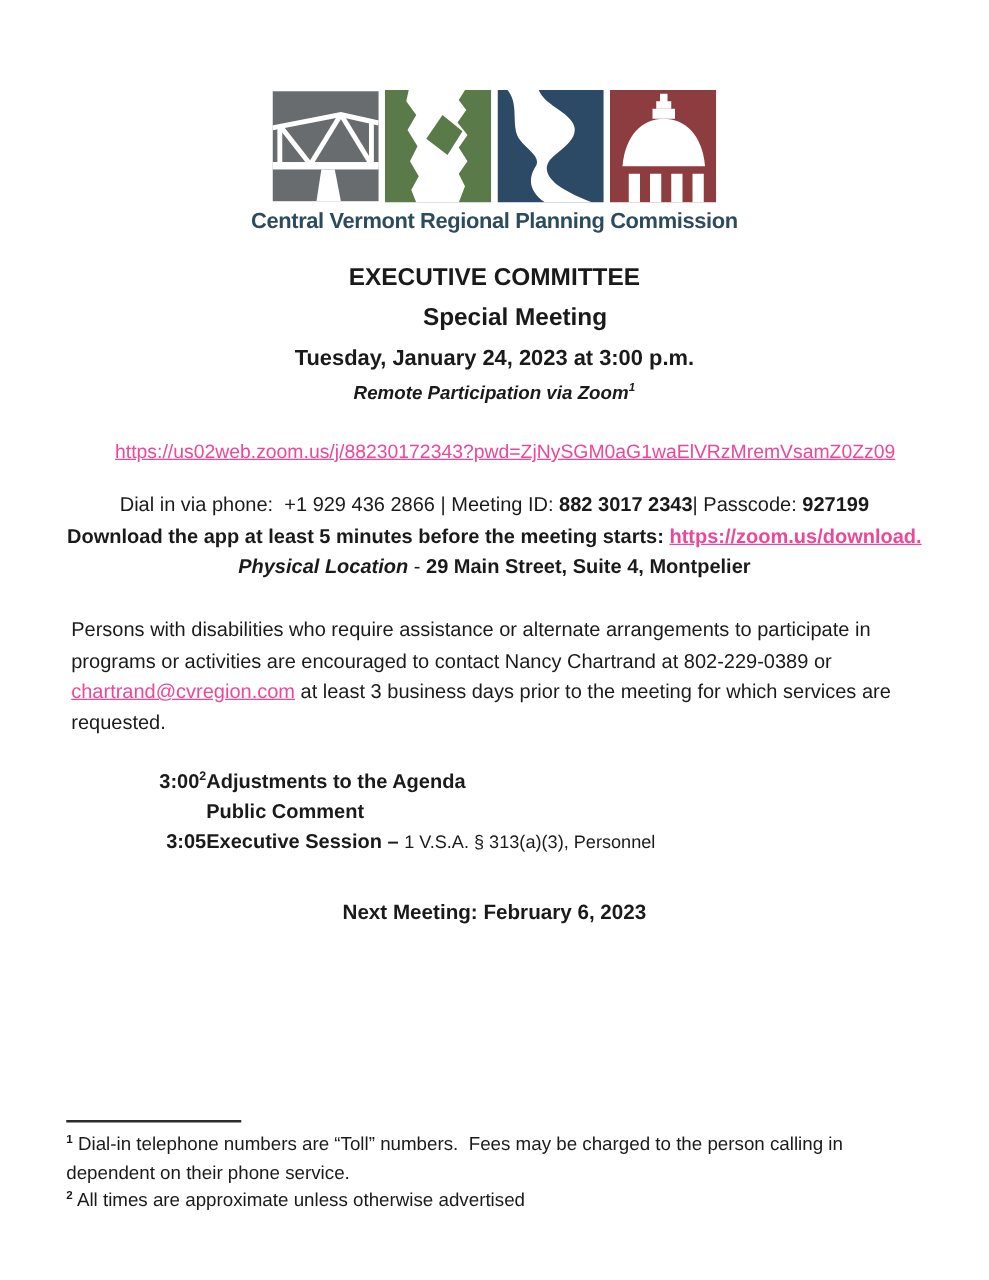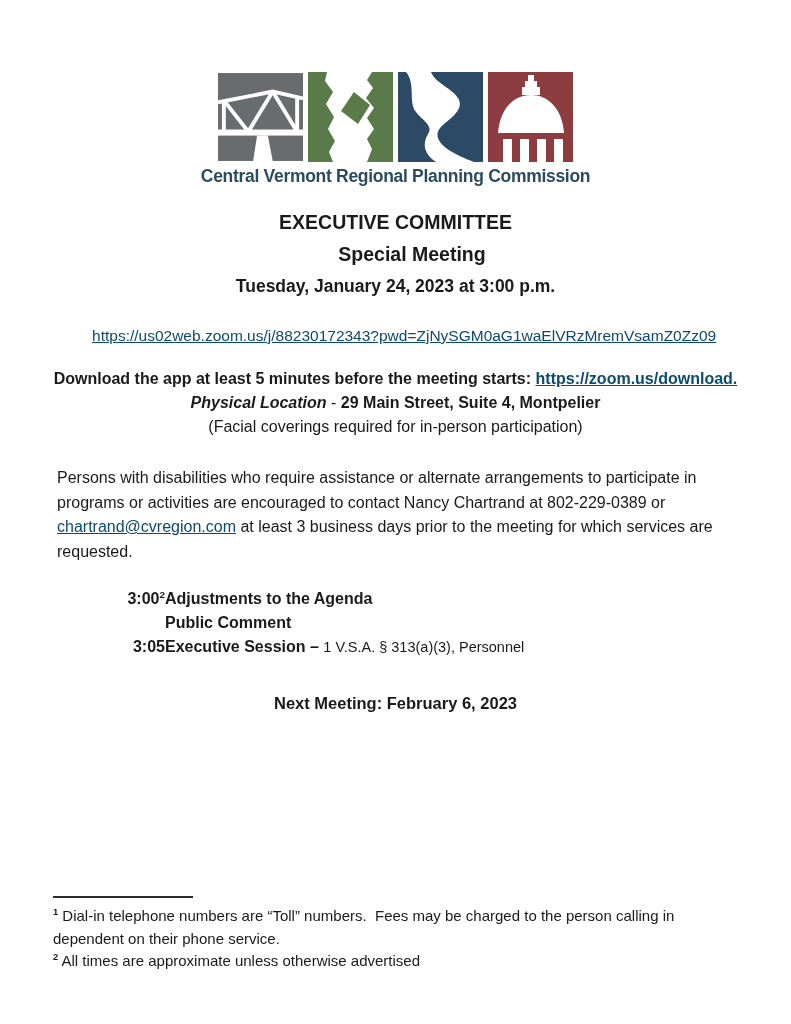--- a/index.html
+++ b/index.html
@@ -29,21 +29,21 @@
   
   .title-block { text-align: center; margin-top: 24px; }
   .h1 { font-size: 19.5px; font-weight: bold; }
   .h2 { font-size: 19.5px; font-weight: bold; margin-top: 9px; padding-left: 33px; }
   .h3 { font-size: 17.5px; font-weight: bold; margin-top: 10px; }
   .h4 { font-size: 15px; font-weight: bold; font-style: italic; margin-top: 9px; }
   sup { font-size: 0.62em; vertical-align: super; line-height: 0; }
   
   .line { text-align: center; white-space: pre-wrap; }
   .link-line { margin-top: 12px; font-size: 15.5px; }
-  a.doc-link { color: #0c4a6e; text-decoration: underline; cursor: pointer; }
+  a.doc-link { color: #ec4899; text-decoration: underline; cursor: pointer; }
   .dial-line { margin-top: 7px; font-size: 16px; }
   .download-line { margin-top: 7px; font-size: 16px; font-weight: bold; }
   .loc-line { margin-top: 6px; font-size: 16px; }
   .loc-label { font-weight: bold; font-style: italic; }
   .loc-addr { font-weight: bold; }
   .note-line { margin-top: 6px; font-size: 16px; }
   
   .para {
     margin: 30px 56px 0 57px;
     font-size: 16px;
@@ -122,31 +122,32 @@
         </svg>
       </div>
     </div>
     <div class="logo-text">Central Vermont Regional Planning Commission</div>
   </div>
 
   <div class="title-block">
     <div class="h1">EXECUTIVE COMMITTEE</div>
     <div class="h2">Special Meeting</div>
     <div class="h3">Tuesday, January 24, 2023 at 3:00 p.m.</div>
+    <div class="h4"><span>Remote Participation via Zoom</span><sup>1</sup></div>
   </div>
 
   <div class="line link-line">
     <a class="doc-link" href="#">https://us02web.zoom.us/j/88230172343?pwd=ZjNySGM0aG1waElVRzMremVsamZ0Zz09</a>
   </div>
 
+  <div class="line dial-line"><span>Dial in via phone:  +1 929 436 2866 | Meeting ID: </span><b>882 3017 2343</b><span>| Passcode: </span><b>927199</b></div>
 
   <div class="line download-line"><span>Download the app at least 5 minutes before the meeting starts: </span><a class="doc-link" href="#">https://zoom.us/download.</a></div>
 
   <div class="line loc-line"><span class="loc-label">Physical Location</span><span> - </span><span class="loc-addr">29 Main Street, Suite 4, Montpelier</span></div>
-  <div class="line note-line">(Facial coverings required for in-person participation)</div>
 
   <p class="para"><span>Persons with disabilities who require assistance or alternate arrangements to participate in programs or activities are encouraged to contact Nancy Chartrand at 802-229-0389 or </span><a class="doc-link" href="#">chartrand@cvregion.com</a><span> at least 3 business days prior to the meeting for which services are requested.</span></p>
 
 
   <table class="agenda">
     <tbody>
         <tr>
       <td class="t-time"><span>3:00</span><sup>2</sup></td>
       <td class="t-desc"><span>Adjustments to the Agenda</span><span class="t-detail"></span></td>
     </tr>

